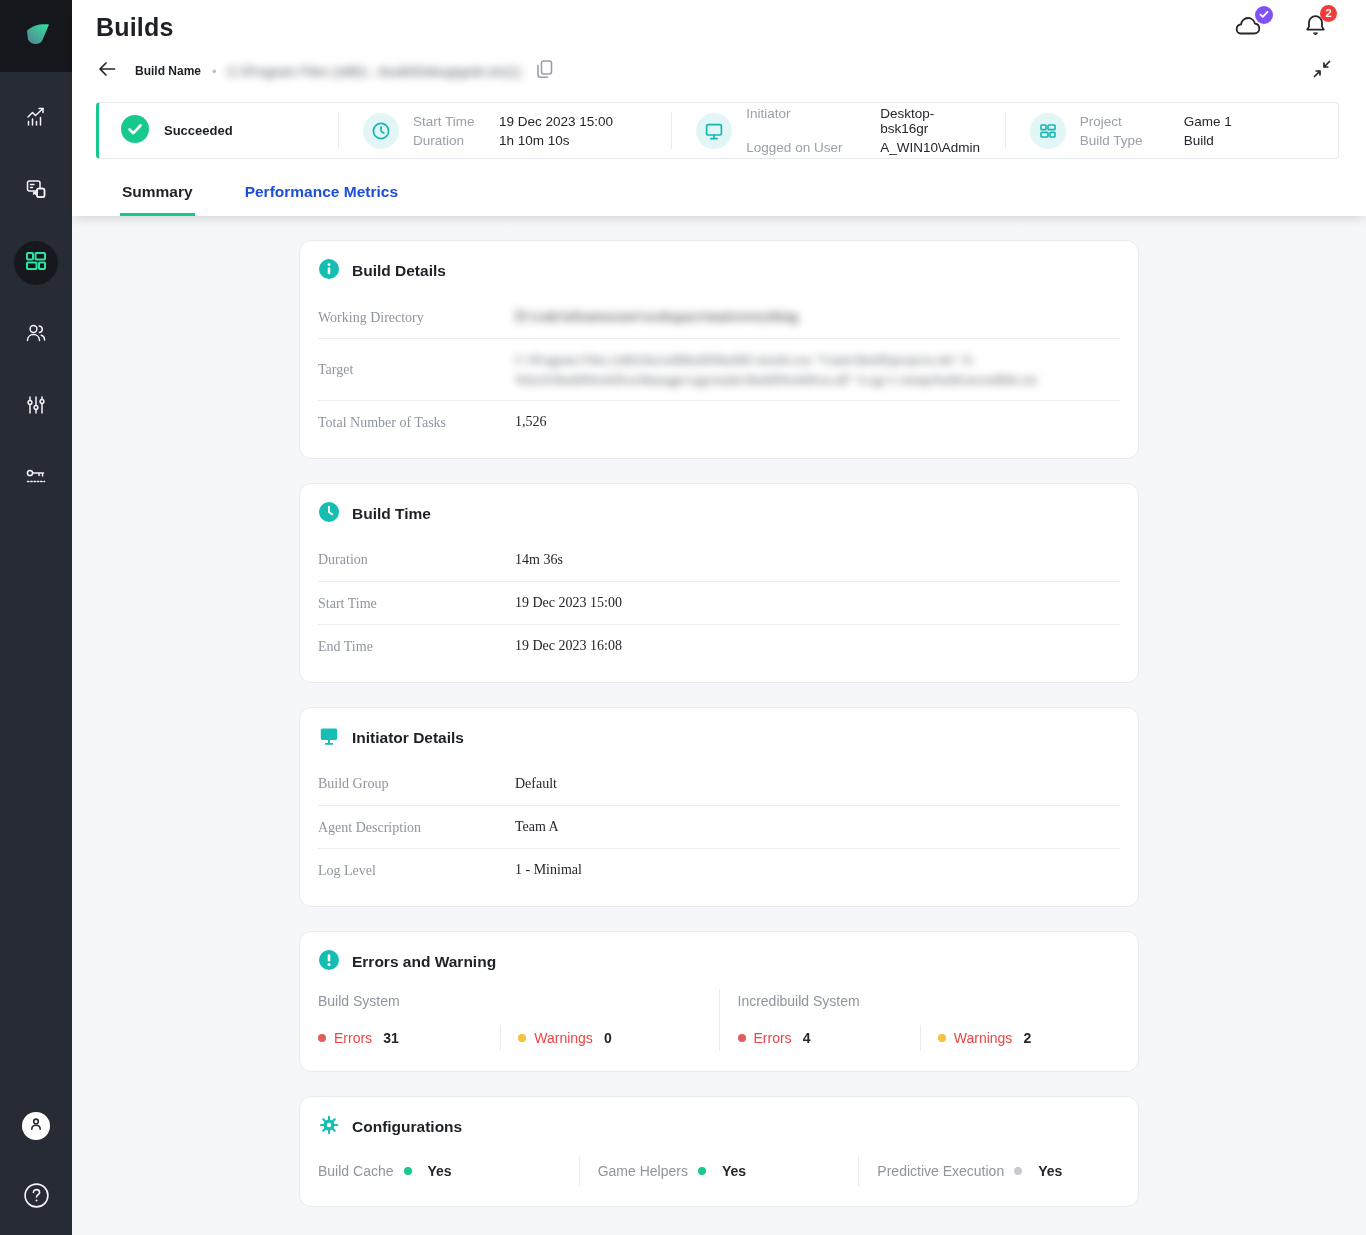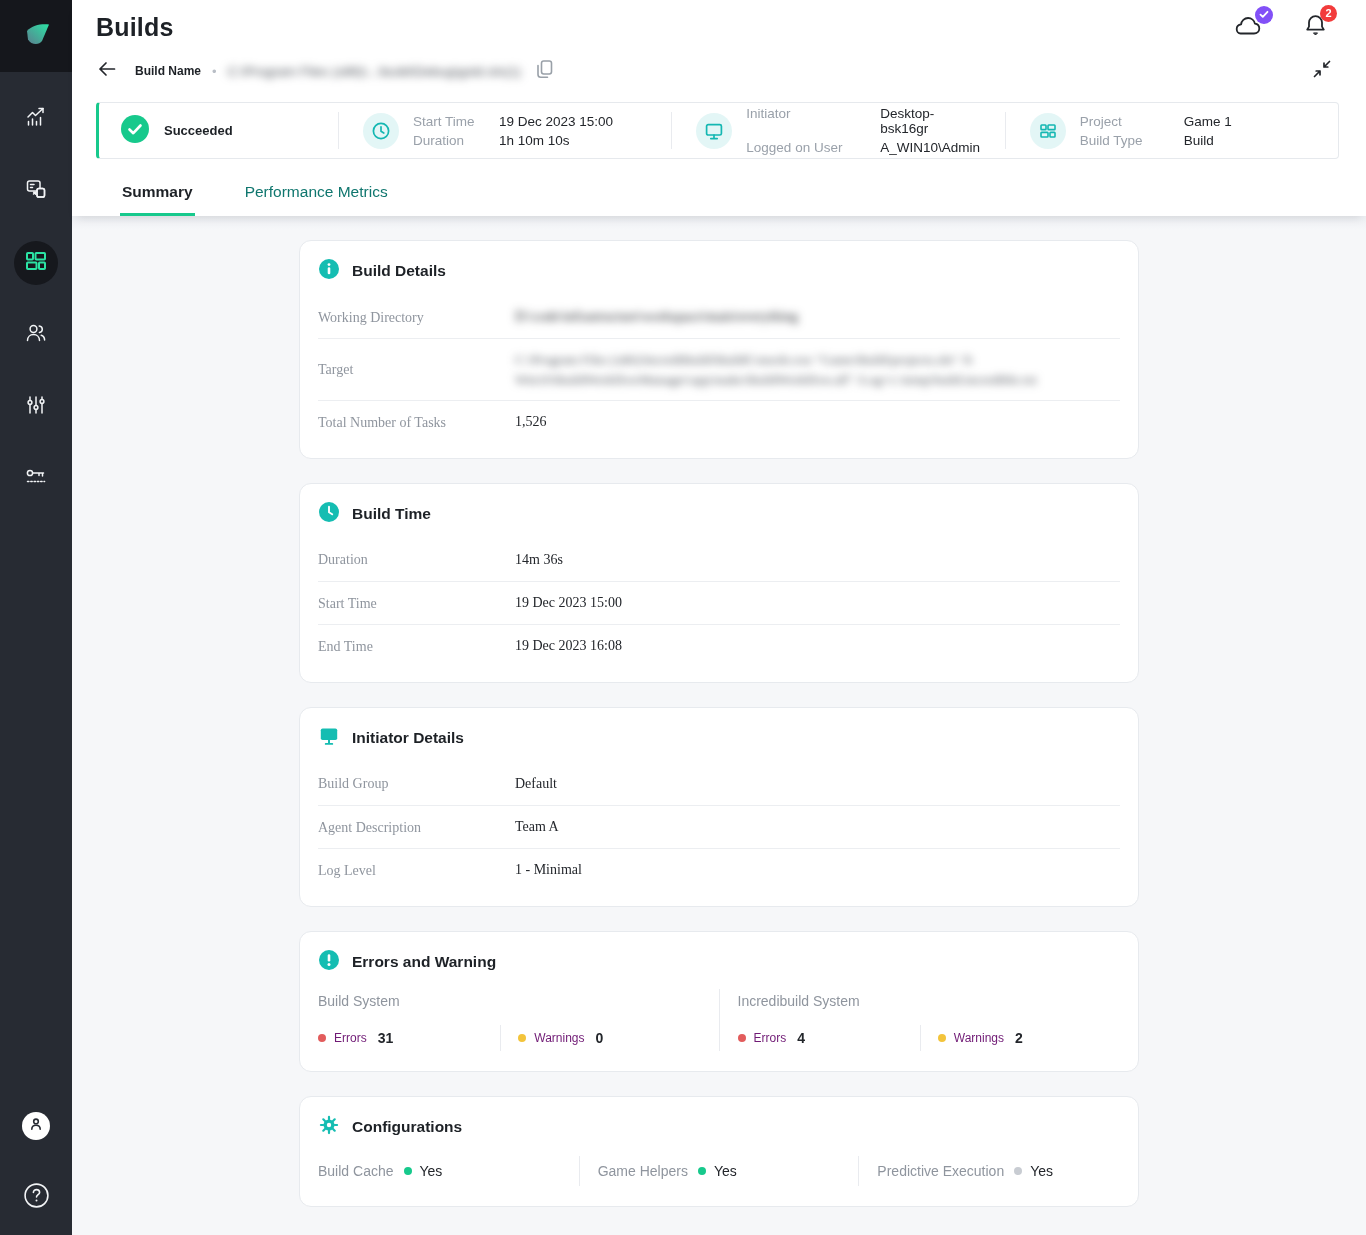--- a/index.html
+++ b/index.html
@@ -47,21 +47,21 @@
   .sb-div { width:1px; background:#e9ebef; margin:9px 0; }
   .sb-group { display:flex; align-items:center; gap:14px; padding:0 24px; flex:1; }
   .sb-icon { width:36px; height:36px; border-radius:50%; background:#e3f6f6; display:flex; align-items:center; justify-content:center; flex-shrink:0; }
   .sb-rows { display:flex; flex-direction:column; gap:4px; font-size:13.5px; }
   .sb-row { display:flex; }
   .sb-label { color:#9aa1aa; flex-shrink:0; }
   .sb-label.w1 { width:86px; } .sb-label.w2 { width:134px; } .sb-label.w3 { width:104px; }
   .sb-value { color:#23262b; }
 
   .tabs { display:flex; gap:48px; padding:0 0 0 24px; margin-top:16px; }
-  .tab { font-size:15.5px; color:#0f766e; padding:8px 2px 12px; border-bottom:3px solid transparent; cursor:pointer; }
+  .tab { font-size:15.5px; color:#1d4ed8; padding:8px 2px 12px; border-bottom:3px solid transparent; cursor:pointer;font-weight:bold; }
   .tab.active { font-weight:700; color:#1d2126; border-bottom-color:#17c98c; }
 
   
   .content { flex:1; overflow:hidden; background:linear-gradient(#edeff2, #f6f7f9 14px);
              padding:24px 0; display:flex; flex-direction:column; align-items:center; gap:24px; }
   .card { width:840px; background:#fff; border:1px solid #e7eaee; border-radius:12px; padding-bottom:14px; }
   .card-head { display:flex; align-items:center; gap:12px; padding:17px 18px 12px; }
   .card-title { font-size:15.5px; font-weight:700; color:#1d2126; }
   .kv { margin:0 18px; display:flex; align-items:center; padding:11px 0;font-family:Liberation Serif, serif; }
   .kv + .kv { border-top:1px solid #eceef1; }
@@ -69,28 +69,28 @@
   .kv-value { font-size:14px; color:#23262b; line-height:1.45; }
 
   .ew-body { display:flex; padding:2px 0 6px; }
   .ew-half { flex:1; padding:0 18px; min-width:0; }
   .ew-half + .ew-half { border-left:1px solid #e9ebef; }
   .ew-sec-label { color:#8f959e; font-size:14px; margin:4px 0 16px; }
   .ew-stats { display:flex; }
   .ew-cell { flex:1; display:flex; align-items:center; padding:5px 0; }
   .ew-cell + .ew-cell { border-left:1px solid #e9ebef; padding-left:17px; }
   .dot { width:8px; height:8px; border-radius:50%; flex-shrink:0; }
-  .stat-label { color:#701a75; font-size:12px; margin-left:8px; }
+  .stat-label { color:#ef4444; font-size:14px; margin-left:8px; }
   .stat-value { font-size:14px; font-weight:700; color:#23262b; margin-left:11px; }
 
   .cfg-body { display:flex; padding:4px 0 6px; }
   .cfg-item { flex:1; display:flex; align-items:center; padding:7px 18px; min-width:0; }
   .cfg-item + .cfg-item { border-left:1px solid #e9ebef; }
   .cfg-label { color:#8f959e; font-size:14px; margin-right:10px; }
-  .cfg-value { font-size:14px; font-weight:400; color:#23262b; margin-left:8px; }
+  .cfg-value { font-size:14px; font-weight:700; color:#23262b; margin-left:16px; }
 </style>
 </head>
 <body>
 
 <aside class="sidebar">
   <div class="logo">
     <span>
       <svg width="34" height="34" viewBox="0 0 34 34">
         <defs>
             <linearGradient id="lg" x1="0" y1="1" x2="1" y2="0">

